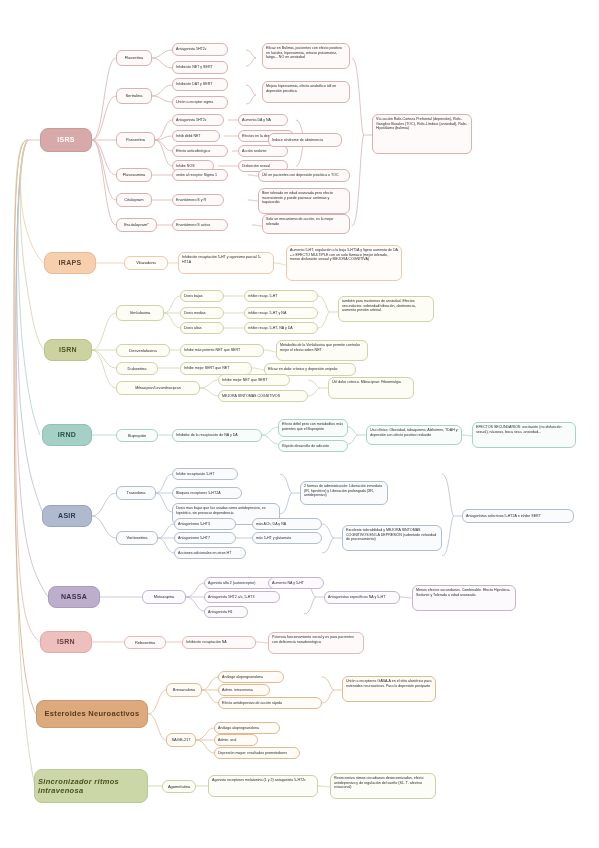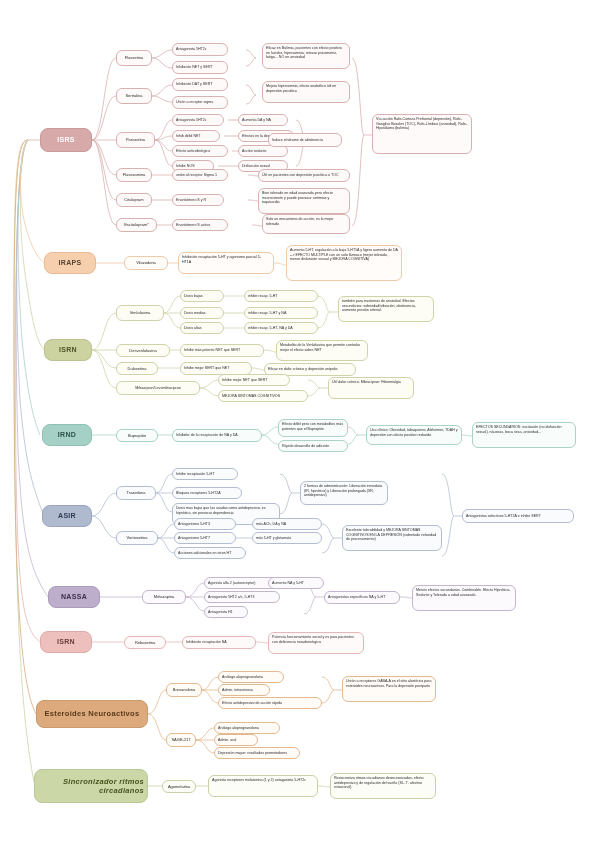--- a/index.html
+++ b/index.html
@@ -38,21 +38,21 @@
     line-height: 1.28;
     padding: 2px 3px;
     display: flex;
     align-items: center;
     overflow: hidden;
     white-space: pre-wrap;
     word-break: break-word;
   }
   .node.center {
     justify-content: center;
-    text-align: right;
+    text-align: left;
     font-weight: bold;
     font-size: 7px;
     border-radius: 8px;
     letter-spacing: .3px;
   }
   .node.lvl1 { justify-content: center; text-align: center; }
   .node.leaf { justify-content: flex-start; }
 
   
   .f-isrs { border-color: #d9b1b1; background: #fffafa; }
@@ -356,17 +356,17 @@
   <div class="node leaf f-ester" style="left:218px;top:671px;width:66px;height:12px;">Análogo alopregnanolona</div>
   <div class="node leaf f-ester" style="left:218px;top:684px;width:52px;height:12px;">Admin. intravenosa</div>
   <div class="node leaf f-ester" style="left:218px;top:697px;width:104px;height:12px;">Efecto antidepresivo de acción rápida</div>
   <div class="node leaf f-ester" style="left:342px;top:676px;width:94px;height:26px;align-items:flex-start;">Unión a receptores GABA-A en el sitio alostérico para esteroides neuroactivos. Para la depresión postparto</div>
 
   <div class="node lvl1 f-ester" style="left:166px;top:733px;width:30px;height:14px;font-size:4px;">SAGE-217</div>
   <div class="node leaf f-ester" style="left:214px;top:722px;width:66px;height:12px;">Análogo alopregnanolona</div>
   <div class="node leaf f-ester" style="left:214px;top:734px;width:44px;height:12px;">Admin. oral</div>
   <div class="node leaf f-ester" style="left:214px;top:747px;width:86px;height:12px;">Depresión mayor: resultados prometedores</div>
 
-  <div class="node center tall f-circ" style="left:34px;top:769px;width:114px;height:34px;">Sincronizador ritmos circadianos</div>
+  <div class="node center tall f-circ" style="left:34px;top:769px;width:114px;height:34px;">Sincronizador ritmos intravenosa</div>
   <div class="node lvl1 f-circ" style="left:162px;top:780px;width:34px;height:13px;font-size:4px;">Agomelatina</div>
   <div class="node leaf f-circ" style="left:208px;top:775px;width:110px;height:22px;align-items:flex-start;">Agonista receptores melatonina (1 y 2) antagonista 5-HT2c</div>
   <div class="node leaf f-circ" style="left:330px;top:773px;width:106px;height:26px;align-items:flex-start;">Resincroniza ritmos circadianos desincronizados, efecto antidepresivo y de regulación del sueño (SL. T. afectivo estacional)</div>
 </div>
 
 </body></html>

